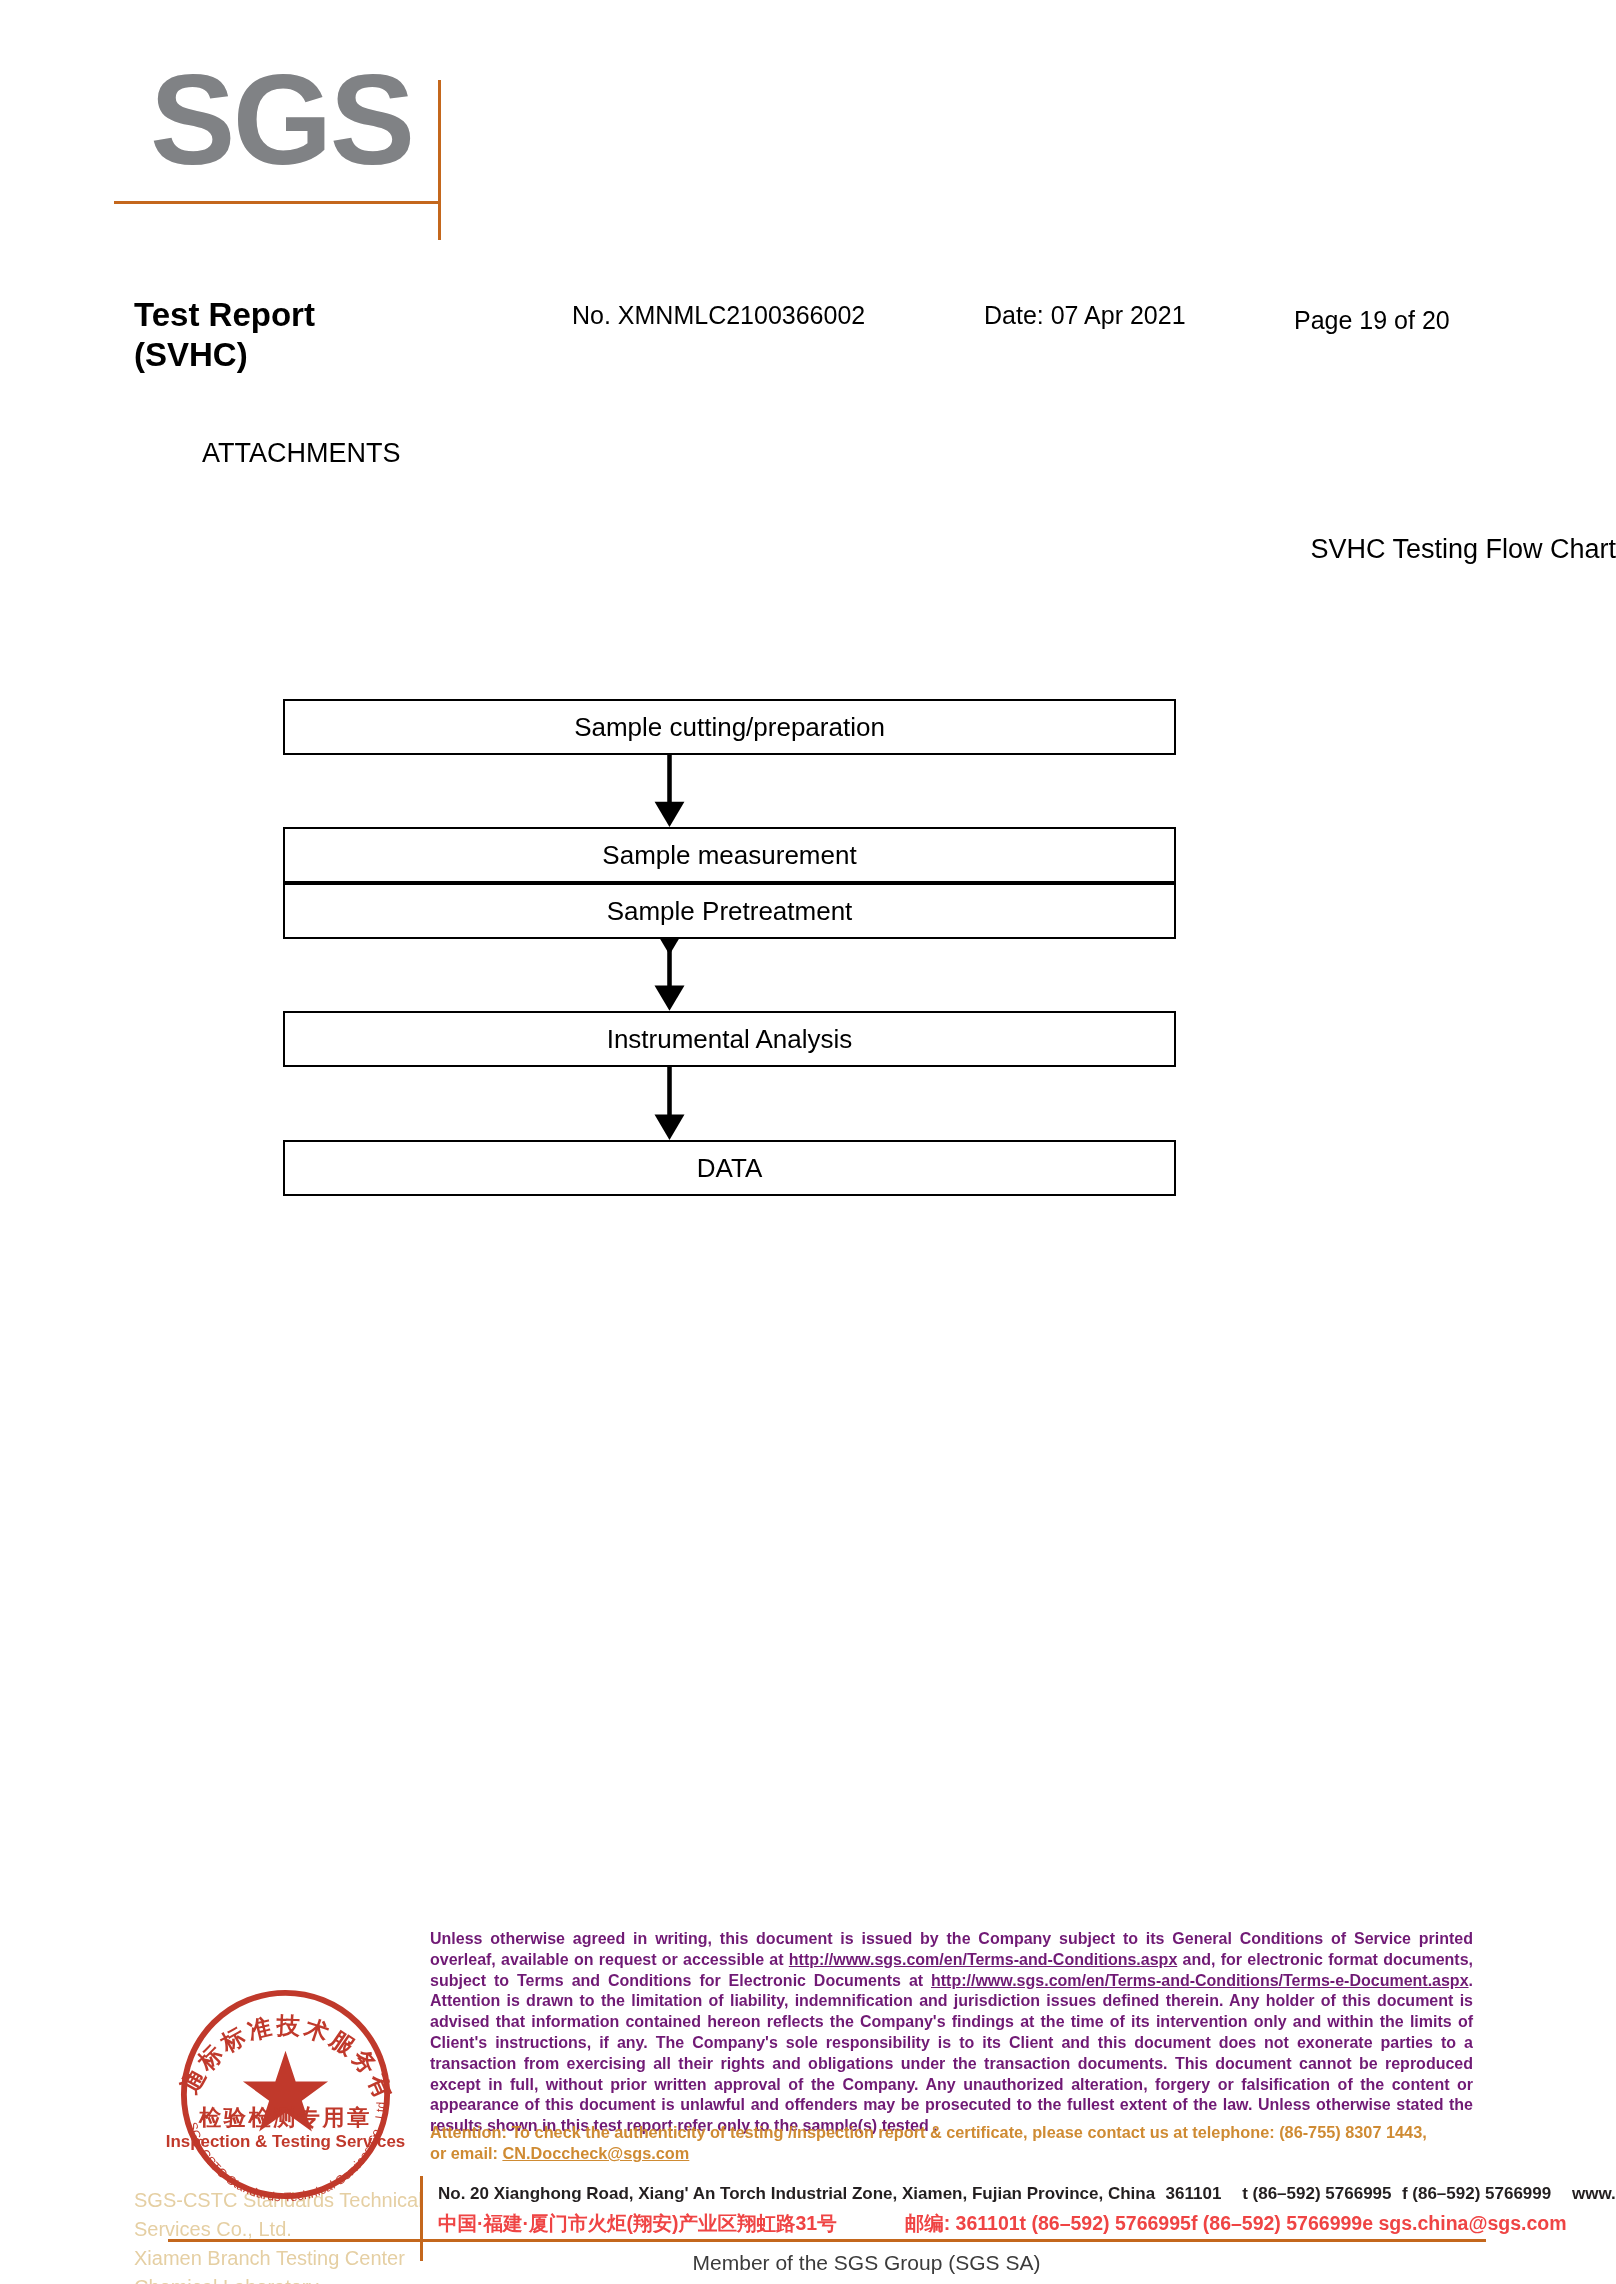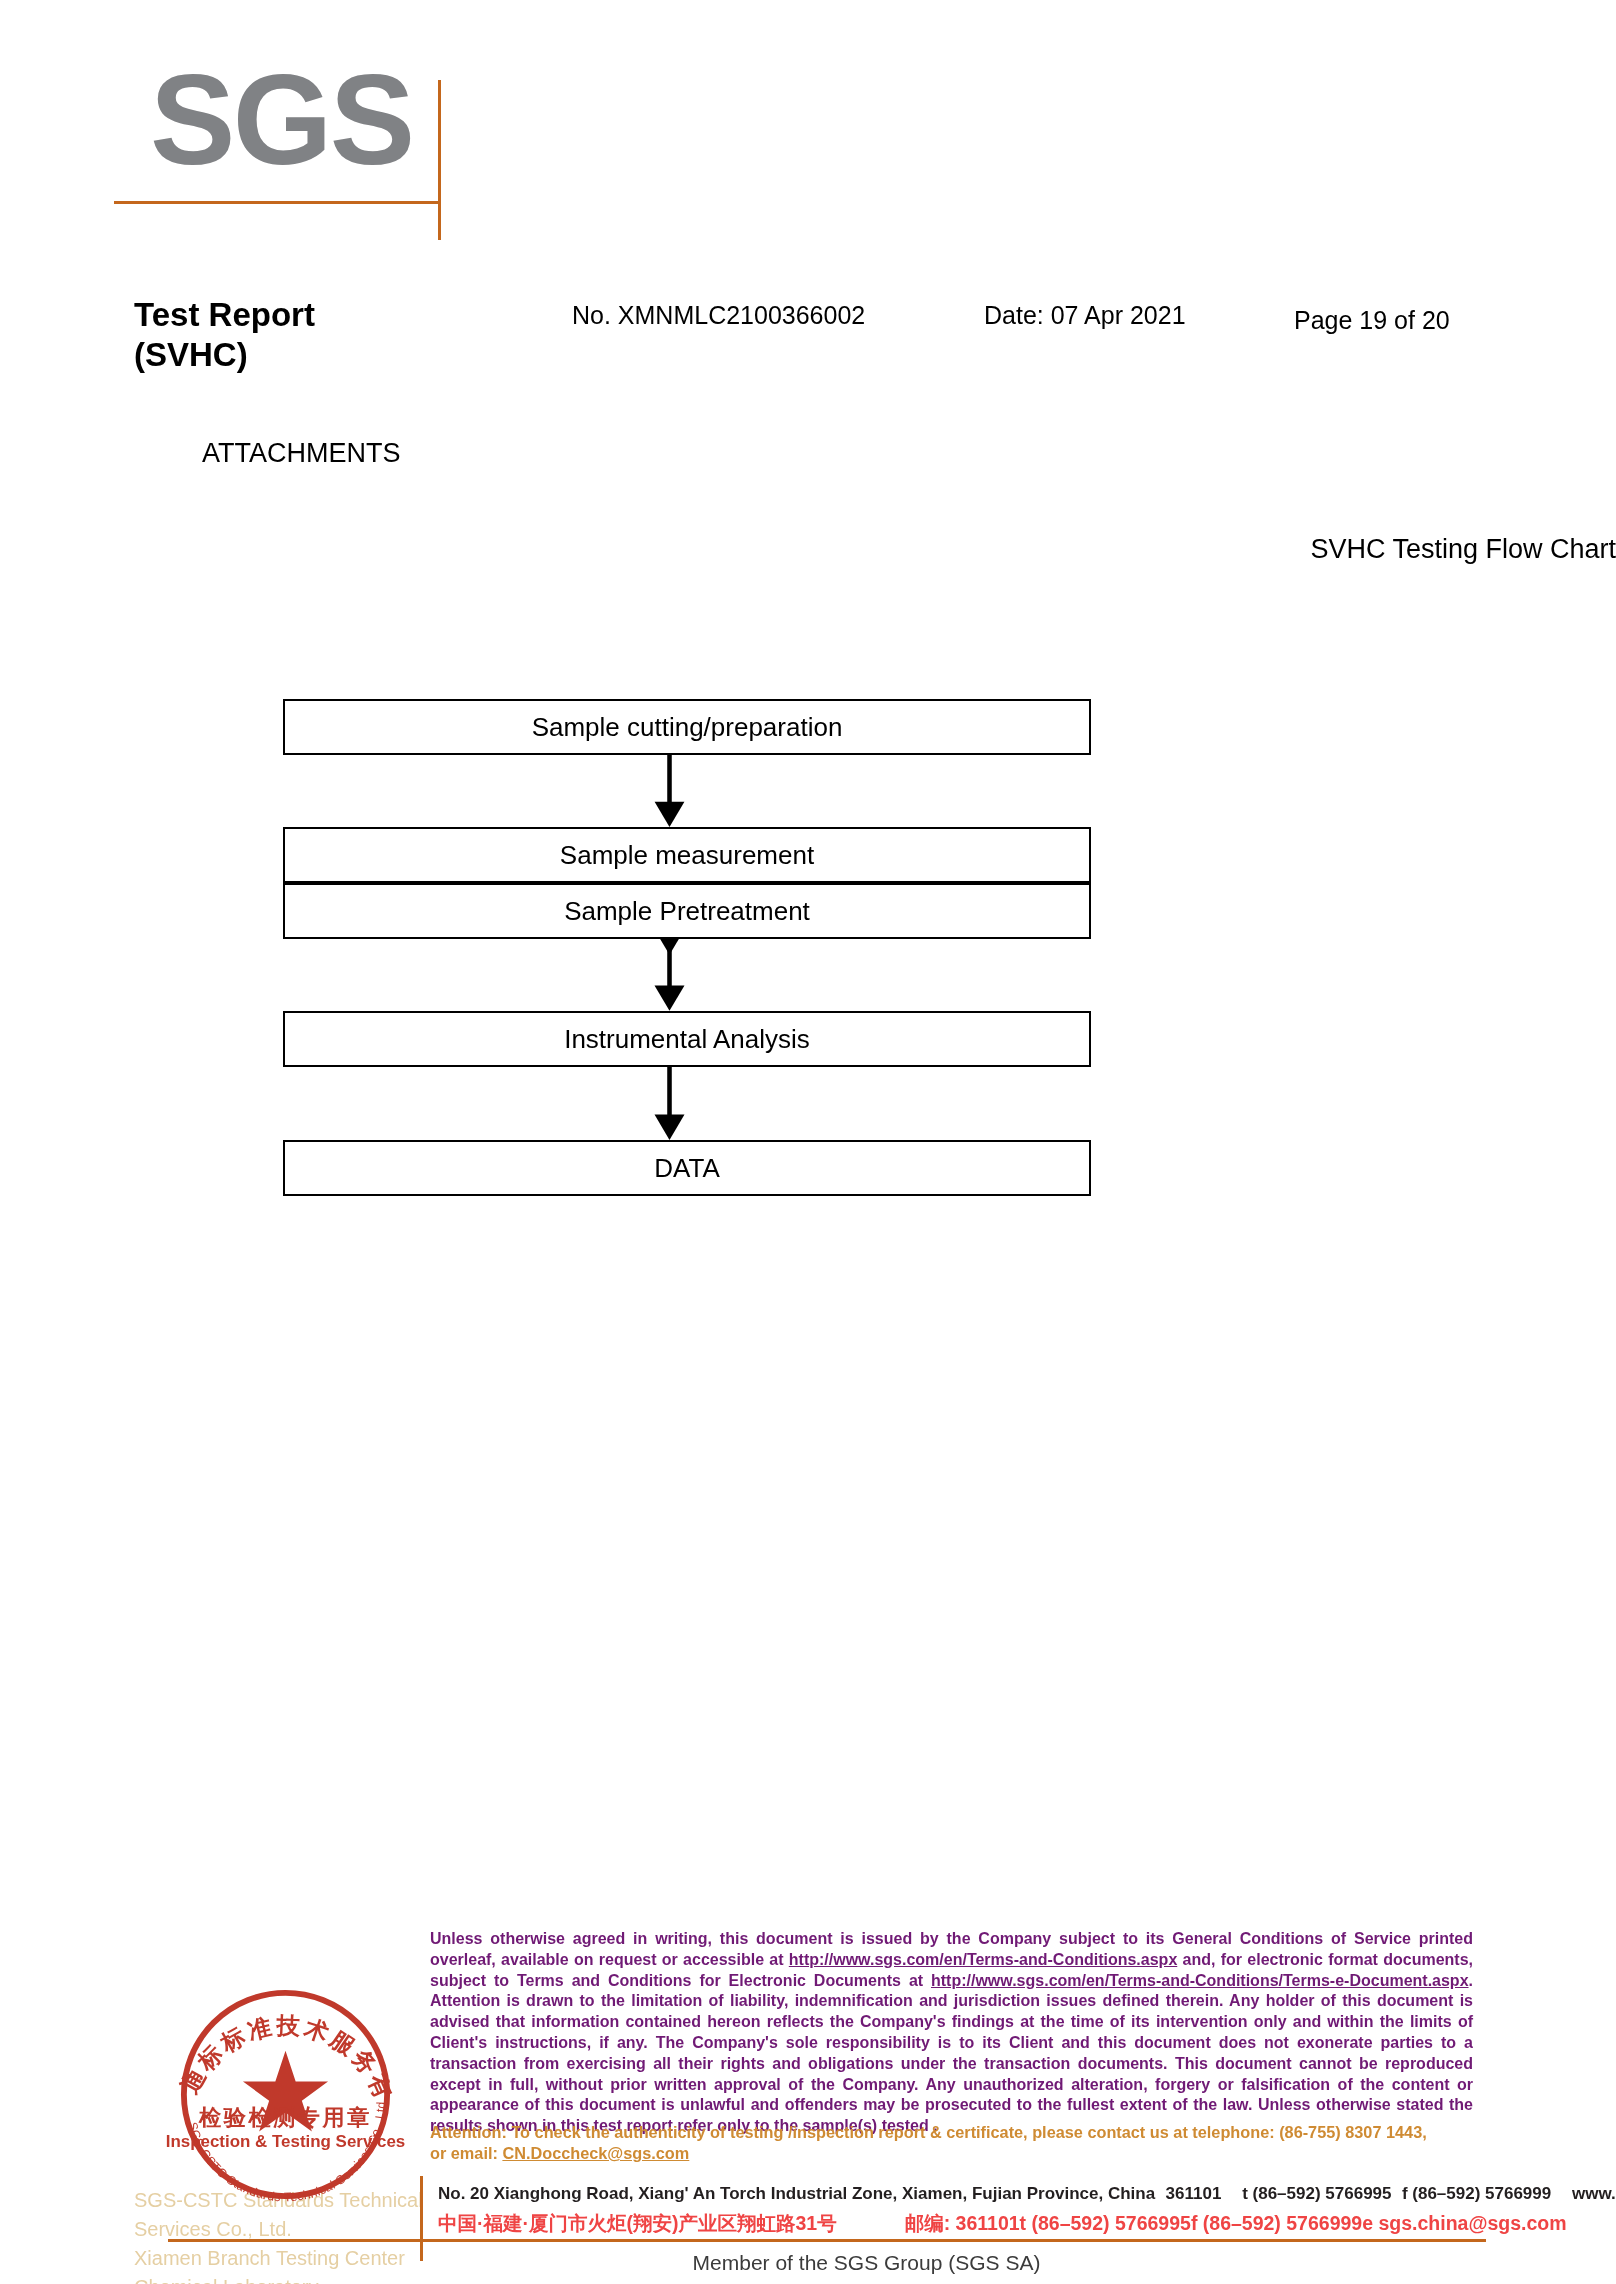--- a/index.html
+++ b/index.html
@@ -103,21 +103,21 @@
   
   .flow {
     position: absolute;
     left: 283px;
     top: 699px;
     width: 773px;
   }
   .flow-box {
     position: relative;
     box-sizing: border-box;
-    width: 808px;
+    width: 893px;
     height: 56px;
     border: 2.6px solid #000000;
     display: flex;
     align-items: center;
     justify-content: center;
     font-size: 26px;
     background: #ffffff;
   }
   .connector {
     position: relative;

